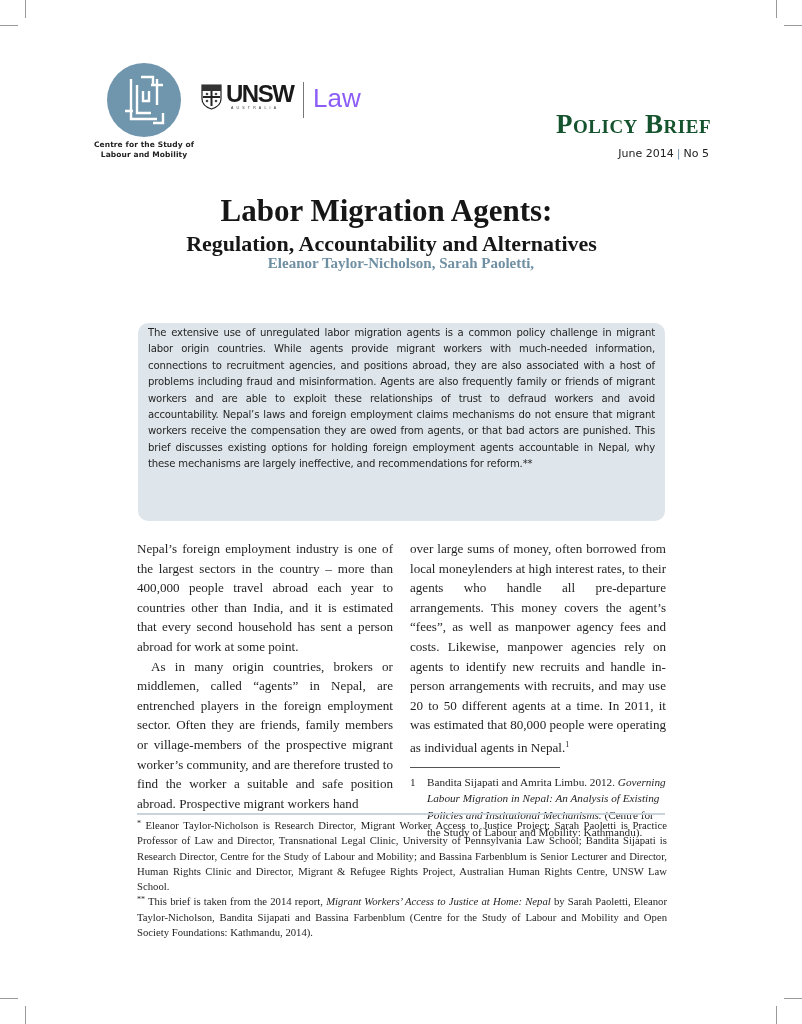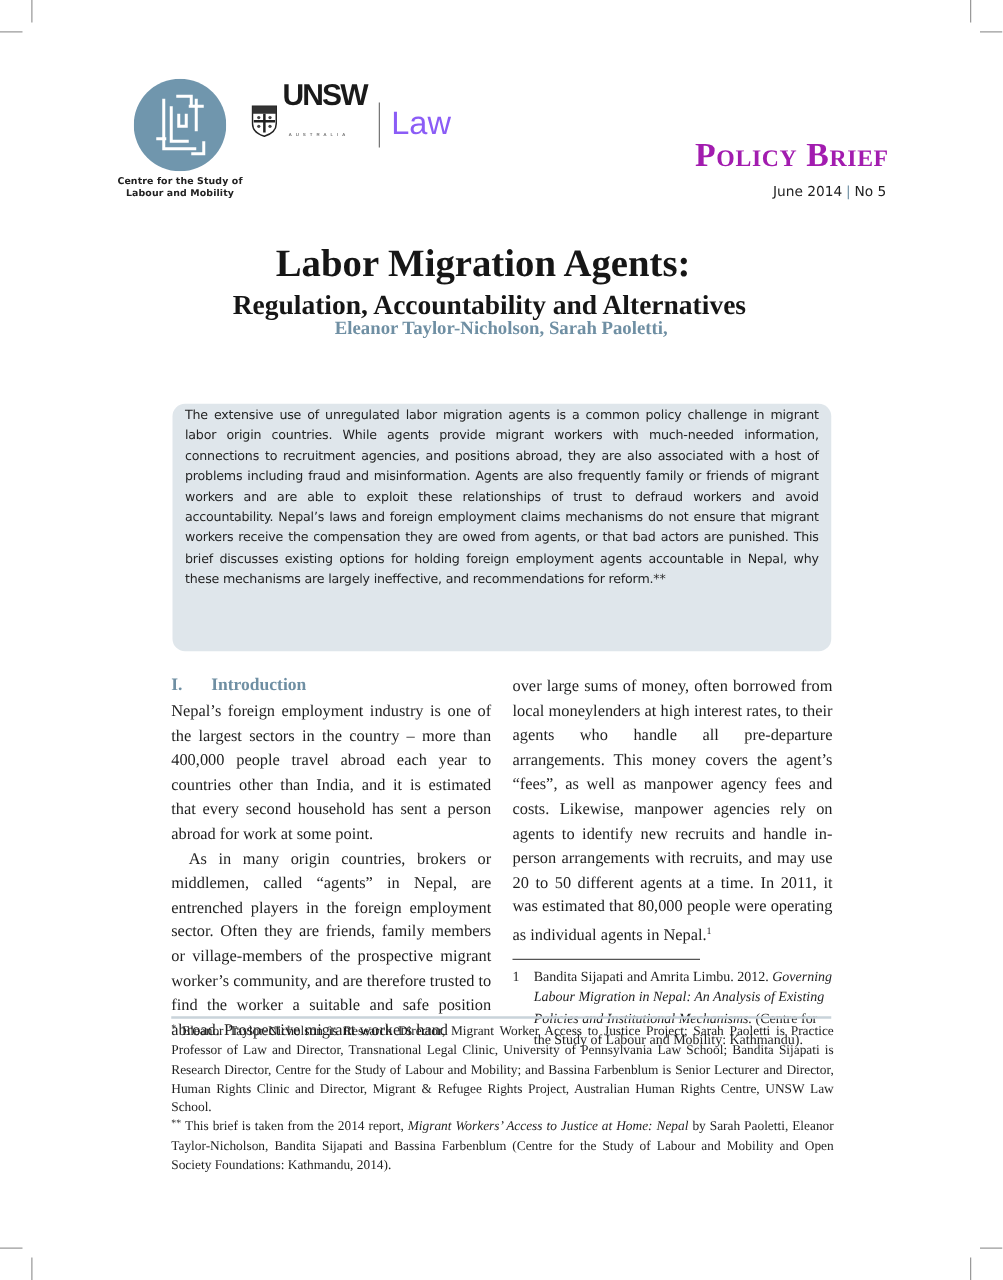--- a/index.html
+++ b/index.html
@@ -12,36 +12,36 @@
 
     
     .cslm-logo { position: absolute; left: 107px; top: 63px; width: 74px; height: 74px; }
     .cslm-caption {
       position: absolute; left: 82px; top: 140px; width: 124px;
       text-align: center; font-family: "DejaVu Sans", sans-serif;
       font-size: 7.5px; line-height: 10px; color: #222; font-weight: bold; letter-spacing: 0.1px;
     }
     .unsw-crest { position: absolute; left: 201px; top: 84px; width: 21px; height: 26px; }
     .unsw-word {
-      position: absolute; left: 226px; top: 64px;
+      position: absolute; left: 226px; top: 81px;
       font-family: "Liberation Sans", sans-serif; font-weight: bold;
       font-size: 24px; letter-spacing: -1.5px; color: #1a1a1a; line-height: 26px;
     }
     .unsw-sub {
       position: absolute; left: 231px; top: 106px;
       font-family: "Liberation Sans", sans-serif; font-size: 3.5px; letter-spacing: 3.2px; color: #333;
     }
     .unsw-divider { position: absolute; left: 303px; top: 82px; width: 1px; height: 36px; background: #777; }
     .unsw-law {
       position: absolute; left: 313px; top: 87px;
       font-family: "Liberation Sans", sans-serif; font-size: 26px; color: #8b5cf6; line-height: 22px;
     }
     .brief-title {
       position: absolute; right: 91px; top: 108px;
-      font-family: "Liberation Serif", serif; color: #a21caf;
+      font-family: "Liberation Serif", serif; color: #14532d;
       font-size: 27px; line-height: 32px; letter-spacing: 0.5px;
       font-variant: small-caps; font-weight: bold;
     }
     .brief-meta {
       position: absolute; right: 93px; top: 147px;
       font-family: "DejaVu Sans", sans-serif; font-size: 11px; color: #222;
     }
     .brief-meta .sep { color: #6f8fa3; margin: 0 3px; }
 
     
@@ -152,23 +152,20 @@
 <div class="sub-title">Regulation, Accountability and Alternatives</div>
 <div class="authors">
   <div><b>Eleanor Taylor-Nicholson, Sarah Paoletti,</b></div>
 </div>
 
 <div class="summary">
   <div class="summary-text">The extensive use of unregulated labor migration agents is a common policy challenge in migrant labor origin countries. While agents provide migrant workers with much-needed information, connections to recruitment agencies, and positions abroad, they are also associated with a host of problems including fraud and misinformation. Agents are also frequently family or friends of migrant workers and are able to exploit these relationships of trust to defraud workers and avoid accountability. Nepal’s laws and foreign employment claims mechanisms do not ensure that migrant workers receive the compensation they are owed from agents, or that bad actors are punished. This brief discusses existing options for holding foreign employment agents accountable in Nepal, why these mechanisms are largely ineffective, and recommendations for reform.**</div>
 </div>
 
 <div class="col col-left">
-  <div class="section-heading">
-    <span class="num">I.</span><span>Introduction</span>
-  </div>
   <p>Nepal’s foreign employment industry is one of the largest sectors in the country – more than 400,000 people travel abroad each year to countries other than India, and it is estimated that every second household has sent a person abroad for work at some point.</p>
   <p class="indent">As in many origin countries, brokers or middlemen, called “agents” in Nepal, are entrenched players in the foreign employment sector. Often they are friends, family members or village-members of the prospective migrant worker’s community, and are therefore trusted to find the worker a suitable and safe position abroad. Prospective migrant workers hand</p>
 </div>
 
 <div class="col col-right">
   <p><span>over large sums of money, often borrowed from local moneylenders at high interest rates, to their agents who handle all pre-departure arrangements. This money covers the agent’s “fees”, as well as manpower agency fees and costs. Likewise, manpower agencies rely on agents to identify new recruits and handle in-person arrangements with recruits, and may use 20 to 50 different agents at a time. In 2011, it was estimated that 80,000 people were operating as individual agents in Nepal.</span><sup style="font-size:8px;">1</sup></p>
   <div class="fn-rule"></div>
   <div class="fn">
     <span class="fn-num">1</span>
     <span><span>Bandita Sijapati and Amrita Limbu. 2012. </span><i>Governing Labour Migration in Nepal: An Analysis of Existing Policies and Institutional Mechanisms.</i><span> (Centre for the Study of Labour and Mobility: Kathmandu).</span></span>

